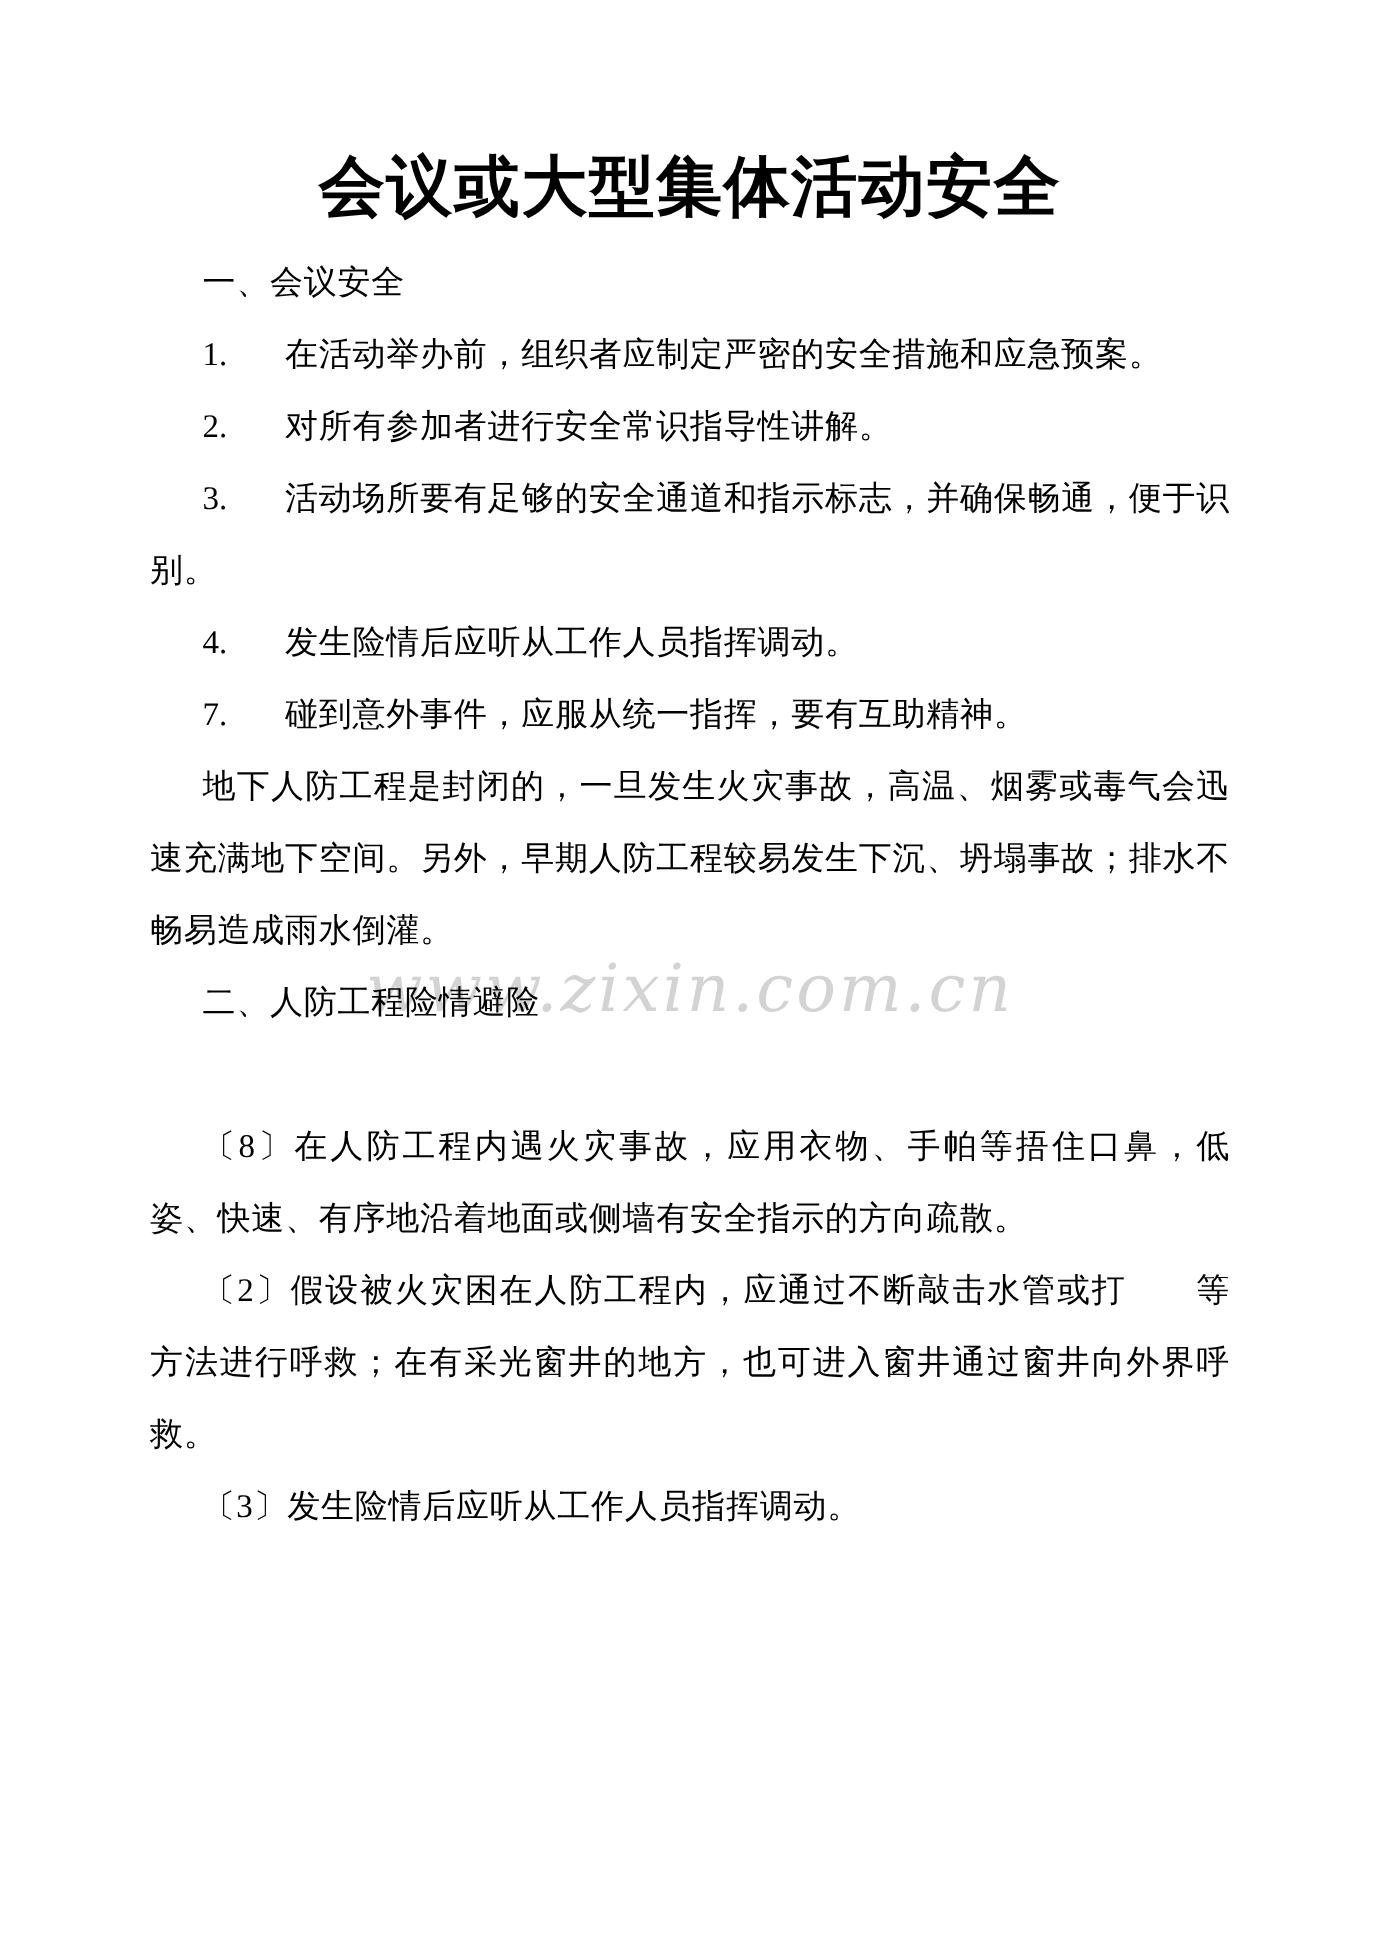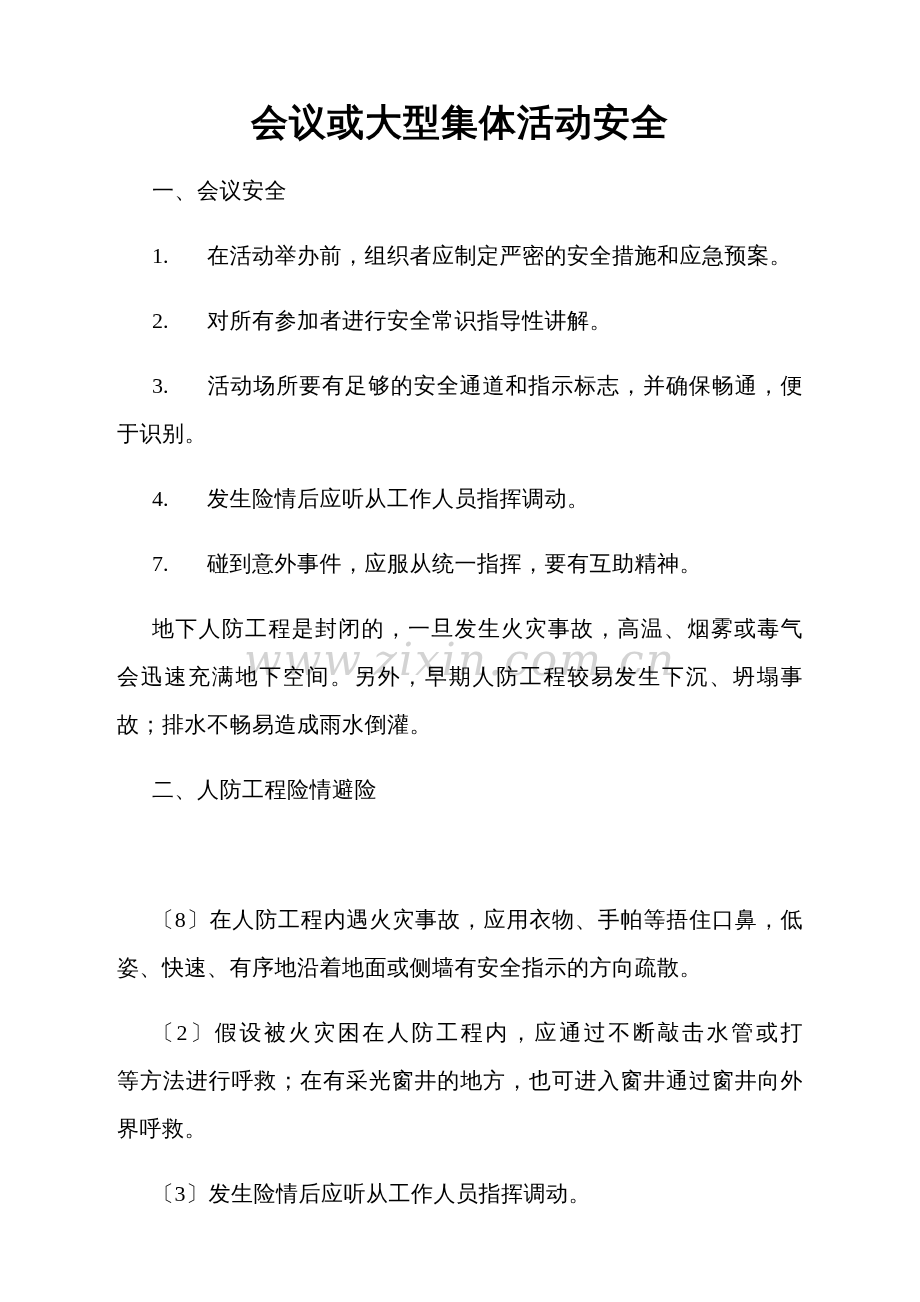--- a/index.html
+++ b/index.html
@@ -16,30 +16,30 @@
     background: #ffffff;
     color: #000000;
     font-family: "Liberation Serif", "DejaVu Serif", serif;
     overflow: hidden;
   }
   .title {
     position: relative;
     z-index: 1;
     margin: 0 0 14px 0;
     text-align: center;
-    font-size: 37px;
+    font-size: 44px;
     font-weight: bold;
     line-height: 50px;
-    font-family: Liberation Mono, monospace;
+    font-family: Liberation Serif, serif;
     letter-spacing: 1px;
   }
   .para {
     position: relative;
     z-index: 1;
-    margin: 17px;
+    margin: 0;
     font-size: 22px;
     line-height: 48px;
     text-indent: 35px;
     text-align: justify;
     letter-spacing: 0.5px;
   }
   .para .marker {
     display: inline-block;
     width: 55px;
     text-indent: 0;

